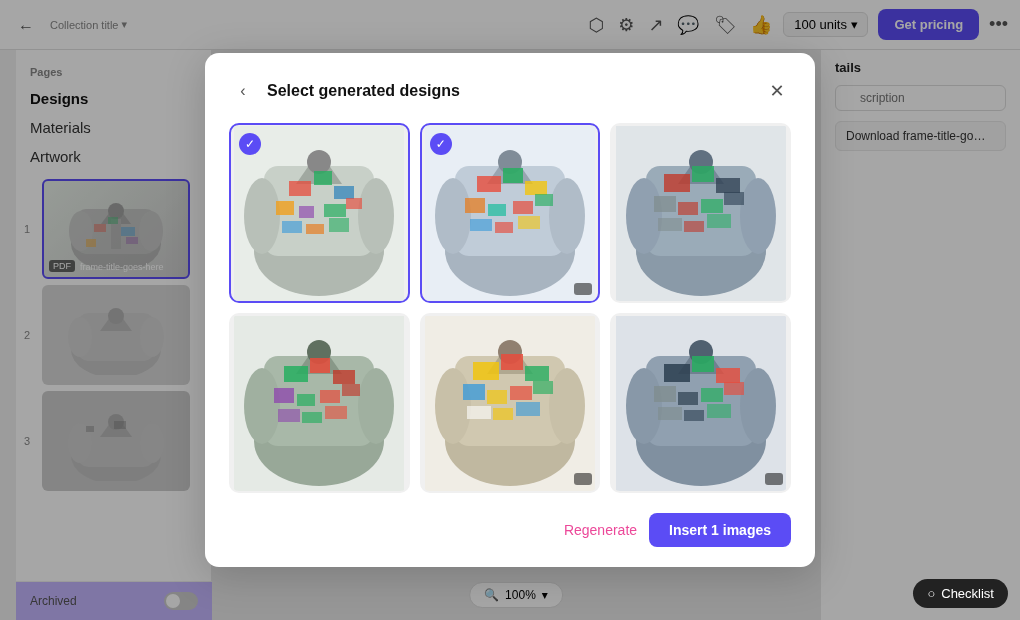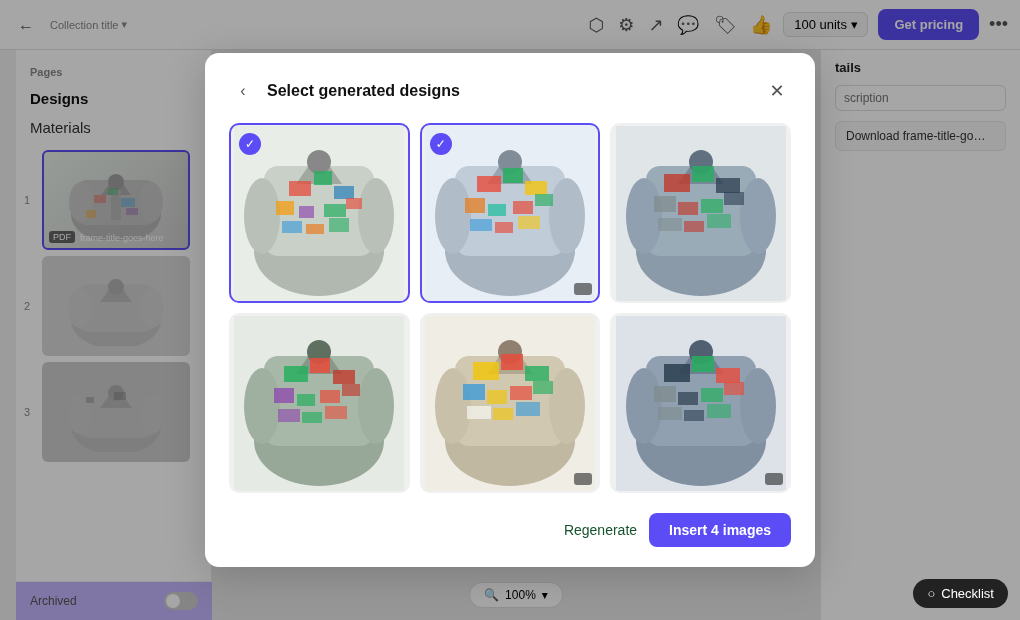--- a/index.html
+++ b/index.html
@@ -156,21 +156,21 @@
       border-left: 1px solid #e8e8e8;
       flex-shrink: 0;
       padding: 10px 14px;
     }
     .right-panel-title { font-size: 13px; font-weight: 600; color: #222; margin-bottom: 10px; }
     .right-panel-field { margin-bottom: 10px; }
     .right-field-input {
       width: 100%;
       border: 1px solid #ddd;
       border-radius: 6px;
-      padding: 5px 8px;
+      padding: 5px 24px;
       font-size: 12px;
       color: #333;
     }
     .right-action-btn {
       display: block;
       width: 100%;
       text-align: left;
       padding: 7px 10px;
       background: #f7f7f7;
       border: 1px solid #e8e8e8;
@@ -291,21 +291,21 @@
     .modal-footer {
       display: flex;
       align-items: center;
       justify-content: flex-end;
       gap: 12px;
     }
     .regenerate-btn {
       background: none;
       border: none;
       font-size: 14px;
-      color: #14532d;
+      color: #ec4899;
       cursor: pointer;
     }
     .insert-btn {
       background: #5b4cf5;
       color: #fff;
       border: none;
       border-radius: 8px;
       padding: 9px 20px;
       font-size: 14px;
       font-weight: 600;
@@ -363,20 +363,21 @@
   <button class="get-pricing">Get pricing</button>
   <span class="topbar-more">•••</span>
 </div>
 
 <div class="main-layout">
 
   <div class="sidebar" style="position:relative;">
     <div class="sidebar-section-label">Pages</div>
     <div class="sidebar-nav-item active">Designs</div>
     <div class="sidebar-nav-item">Materials</div>
+    <div class="sidebar-nav-item">Artwork</div>
 
     <div class="sidebar-thumbnail-list">
 
       <div class="sidebar-thumb-item">
         <span class="thumb-number">1</span>
         <div class="thumb-img selected thumb-jacket1">
           <svg width="120" height="80" viewBox="0 0 120 80" style="opacity:0.7">
             <ellipse cx="60" cy="55" rx="45" ry="28" fill="#aaa"></ellipse>
             <rect x="20" y="20" width="80" height="45" rx="10" fill="#bbb"></rect>
             <polygon points="60,15 45,35 75,35" fill="#999"></polygon>
@@ -594,21 +595,21 @@
           <rect x="42" y="91" width="24" height="13" fill="#7f8c8d" opacity="0.6"></rect>
           <rect x="68" y="94" width="20" height="11" fill="#2c3e50" opacity="0.6"></rect>
           <rect x="91" y="88" width="24" height="14" fill="#27ae60" opacity="0.55"></rect>
         </svg>
       </div>
 
     </div>
 
     <div class="modal-footer">
       <button class="regenerate-btn">Regenerate</button>
-      <button class="insert-btn">Insert 4 images</button>
+      <button class="insert-btn">Insert 1 images</button>
     </div>
   </div>
 </div>
 
 <button class="checklist-btn">
   <span>○</span>
   <span>Checklist</span>
 </button>
 
 </body></html>

